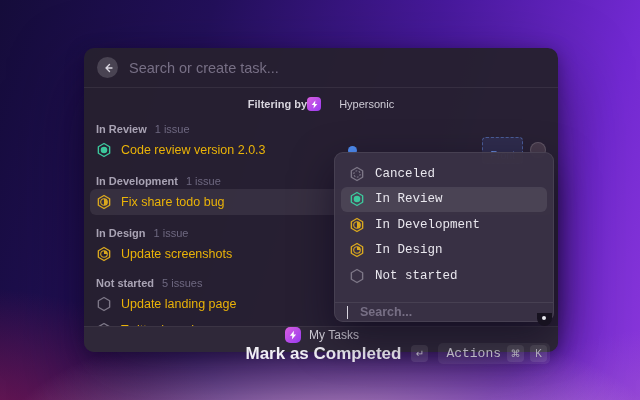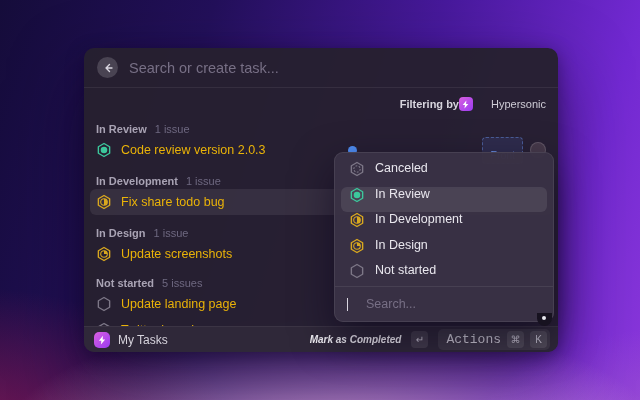--- a/index.html
+++ b/index.html
@@ -33,21 +33,21 @@
   }
   .search-input {
     background:transparent; border:none; outline:none; flex:1;
     font-family:"Liberation Sans", sans-serif;
     font-size:14.5px; color:#e9e7ee;
   }
   .search-input::placeholder { color:#776f85; }
 
   .content { position:absolute; top:41px; bottom:26px; left:0; right:0; overflow:hidden; padding:0 12px; }
 
-  .filter-row { margin-top:4px; height:22px; display:flex; align-items:center; justify-content:flex-end; }
+  .filter-row { margin-top:4px; height:22px; display:flex; align-items:center; justify-content:center; }
   .filter-label { font-size:11px; font-weight:bold; color:#d8d5de; }
   .workspace-badge { display:flex; align-items:center; gap:18px; }
   .workspace-name { font-size:11px; color:#cfccd6; }
   .app-icon {
     border-radius:4px; background:linear-gradient(135deg,#d95fe0 0%, #9a3bf2 100%);
     display:flex; align-items:center; justify-content:center;
   }
   .app-icon.sm { width:14px; height:14px; }
   .app-icon.md { width:16px; height:16px; border-radius:5px; }
 
@@ -70,26 +70,26 @@
   .avatar-circle {
     width:16px; height:16px; border-radius:50%; background:#46394a;
     border:1px solid rgba(255,255,255,0.15);
   }
   .blue-dot { position:absolute; left:258px; top:9px; width:9px; height:9px; border-radius:50%; background:#4f8cf0; }
 
   .footer {
     position:absolute; left:0; right:0; bottom:0; height:26px;
     background:#2f2839; border-top:1px solid rgba(255,255,255,0.06);
     border-radius:0 0 10px 10px;
-    display:flex; align-items:center; padding:0 8px 0 10px; 
+    display:flex; align-items:center; padding:0 8px 0 10px; flex-direction:column;
   }
   .footer-context { display:flex; align-items:center; gap:8px; }
   .footer-context-label { font-size:12px; color:#d6d3dc; }
   .footer-right { margin-left:auto; display:flex; align-items:center; gap:10px; }
-  .primary-action-label { font-size:10px; font-weight:bold; color:#f0eef4;font-style:italic; }
+  .primary-action-label { font-size:17px; font-weight:bold; color:#f0eef4; }
   .keycap {
     min-width:17px; height:17px; padding:0 3px; border-radius:4px;
     background:rgba(255,255,255,0.1); color:#c6c2ce; font-size:10px;
     display:flex; align-items:center; justify-content:center;
   }
   .actions-group {
     display:flex; align-items:center; gap:6px; height:21px;
     background:rgba(255,255,255,0.07); border-radius:5px; padding:0 3px 0 8px;
   }
   .actions-label { font-size:13px; color:#cfccd6;font-family:Liberation Mono, monospace; }
@@ -97,28 +97,28 @@
   
   .dropdown {
     position:absolute; left:334px; top:152px; width:220px; height:170px;
     background:rgba(57,49,68,0.98); border-radius:9px;
     border:1px solid rgba(255,255,255,0.08);
     box-shadow:0 16px 40px rgba(10,4,25,0.55);
     z-index:10; padding-top:8px;
   }
   .dd-option {
     height:25.5px; margin:0 6px; padding:0 8px; border-radius:6px;
-    display:flex; align-items:flex-start; gap:10px; cursor:pointer;
+    display:flex; align-items:center; gap:10px; cursor:pointer;font-family:Liberation Mono, monospace;
   }
   .dd-option.highlighted { background:rgba(255,255,255,0.09); }
   .dd-label { font-size:12.5px; color:#e9e7ee; }
   .dd-search {
-    position:absolute; left:0; right:0; bottom:0; height:35px;
+    position:absolute; left:0; right:0; bottom:0; height:19px;
     border-top:1px solid rgba(255,255,255,0.08);
-    display:flex; align-items:center; padding:0 12px; gap:18px; cursor:text;
+    display:flex; align-items:center; padding:0 12px; gap:12px; cursor:text;font-weight:bold;
   }
   .caret { width:1px; height:13px; background:#d9d6e0; }
   .dd-search-placeholder { font-size:12.5px; color:#776f85; }
 
   .status-icon { flex:0 0 auto; display:block; }
 
   
   .cursor-blob {
     position:absolute; left:537px; top:313px; width:15px; height:13px; z-index:20;
     background:#171220; border-radius:0 0 8px 8px;

